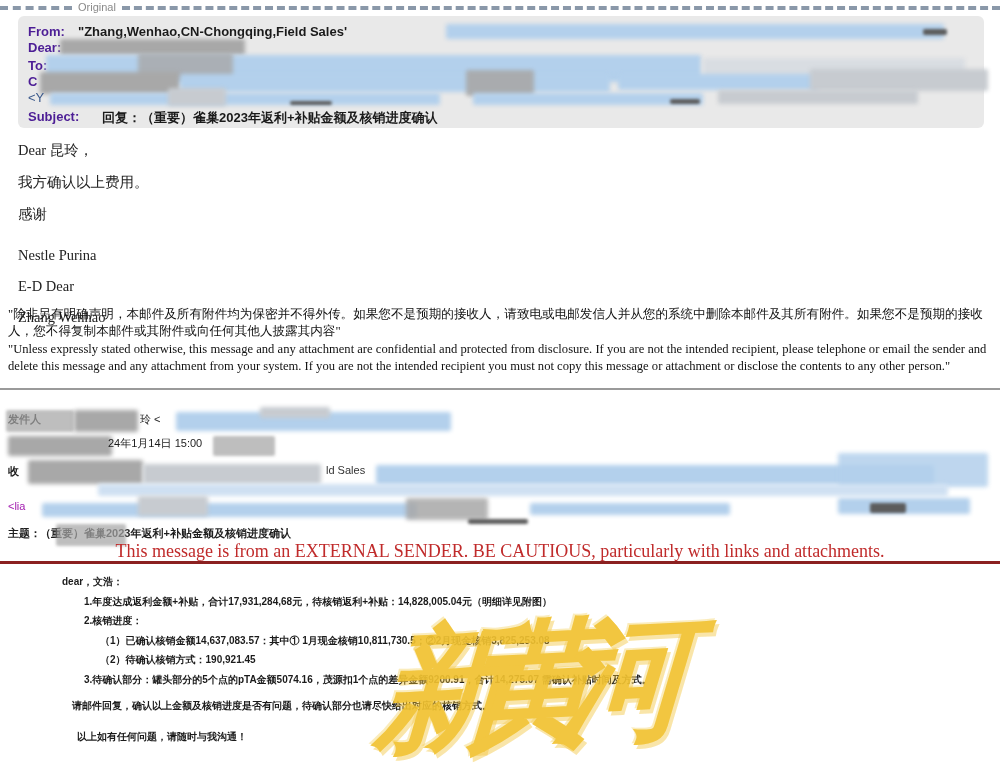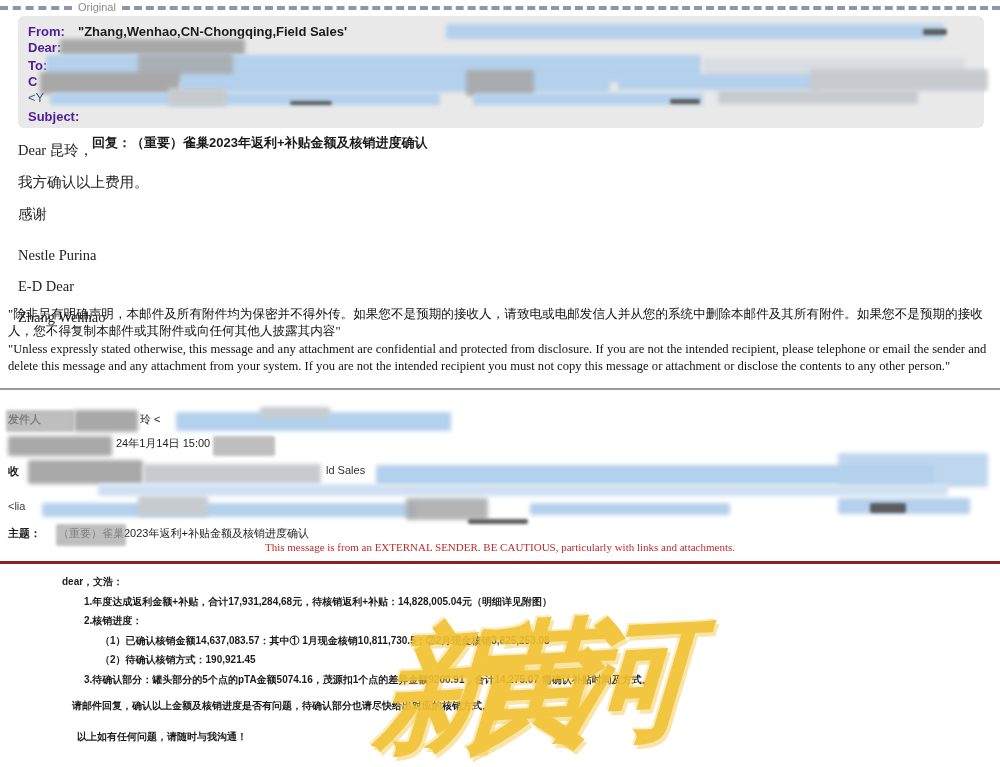--- a/index.html
+++ b/index.html
@@ -31,24 +31,24 @@
   .body1 p{margin:0 0 15px 0;}
   .sig{margin:0;line-height:16px;}
   .disc{position:absolute;top:306px;left:8px;width:986px;font-family:"Liberation Serif",serif;
         font-size:12.6px;line-height:16.5px;color:#111;}
   .disc p{margin:0 0 2px 0;}
   .divider{position:absolute;top:388px;left:0;width:1000px;height:2px;background:#9a9a9a;}
   
   .hdr2{position:absolute;top:396px;left:8px;width:984px;font-size:11px;color:#1d1d1d;margin-top:14px;}
   .h2line{position:relative;width:100%;}
   .h2line .lbl{font-weight:bold;}
-  .linkfrag{color:#404040;}
+  .linkfrag{color:#a21caf;}
   
   .warn{position:absolute;top:541px;left:0;width:100%;text-align:center;
-        font-family:"Liberation Serif",serif;font-size:11px;color:#c02b2b;}
+        font-family:"Liberation Serif",serif;font-size:18px;color:#c02b2b;}
   .redline{position:absolute;top:561px;left:0;width:1000px;height:3px;background:#8b2020;}
   
   .body2{position:absolute;top:572px;left:18px;width:972px;font-size:10px;line-height:19.5px;
          font-weight:600;color:#1b1b1b;white-space:nowrap;margin-left:44px;}
   .body2 .ind1{padding-left:22px;}
   .body2 .ind2{padding-left:38px;}
   .b{font-weight:800;}
   .close1{padding-left:10px;margin-top:7px;}
   .close2{padding-left:15px;margin-top:11px;}
   
@@ -91,21 +91,21 @@
 
     <span class="abs" style="left:10px;top:74px;color:#3c5a8c;">&lt;Y</span>
     <div class="rd blue" style="left:32px;top:77px;width:390px;height:12px;"></div>
     <div class="rd gray2" style="left:150px;top:72px;width:58px;height:18px;"></div>
     <div class="rd darkm" style="left:272px;top:85px;width:42px;height:4px;"></div>
     <div class="rd blue" style="left:455px;top:77px;width:230px;height:12px;"></div>
     <div class="rd darkm" style="left:652px;top:83px;width:30px;height:5px;"></div>
     <div class="rd gray2" style="left:700px;top:74px;width:200px;height:14px;"></div>
 
     <span class="abs lbl" style="left:10px;top:93px;">Subject:</span>
-    <span class="abs" style="left:74px;top:93px;font-weight:bold;margin-top:25px;">回复：（重要）雀巢2023年返利+补贴金额及核销进度确认</span>
+    <span class="abs" style="left:84px;top:93px;font-weight:bold;">回复：（重要）雀巢2023年返利+补贴金额及核销进度确认</span>
   </div>
 
   <div class="body1">
     <p>Dear 昆玲，</p>
     <p>我方确认以上费用。</p>
     <p>感谢</p>
     <p style="margin-top:24px" class="sig">Nestle Purina</p>
     <p class="sig">E-D Dear</p>
     <p class="sig">Zhang Wenhao</p>
   </div>
@@ -121,21 +121,21 @@
     <div class="h2line" style="height:24px;">
       <span class="abs lbl" style="left:0;top:2px;">发件人</span>
       <div class="cover" style="left:-2px;top:0;width:68px;height:22px;"></div>
       <div class="rd gray" style="left:66px;top:0;width:64px;height:22px;"></div>
       <span class="abs" style="left:132px;top:2px;">玲 &lt;</span>
       <div class="rd blue" style="left:168px;top:2px;width:275px;height:19px;"></div>
       <div class="rd gray2" style="left:252px;top:-3px;width:70px;height:11px;"></div>
     </div>
     <div class="h2line" style="height:24px;">
       <div class="rd gray" style="left:0;top:2px;width:104px;height:20px;"></div>
-      <span class="abs" style="left:108px;top:2px;">24年1月14日 15:00</span>
+      <span class="abs" style="left:100px;top:2px;">24年1月14日 15:00</span>
       <div class="cover" style="left:205px;top:2px;width:62px;height:20px;"></div>
     </div>
     <div class="h2line" style="height:38px;">
       <span class="abs lbl" style="left:0;top:6px;">收</span>
       <div class="rd gray" style="left:20px;top:2px;width:115px;height:24px;"></div>
       <div class="rd gray2" style="left:135px;top:6px;width:178px;height:20px;"></div>
       <span class="abs" style="left:318px;top:6px;color:#333;">ld Sales</span>
       <div class="rd blue" style="left:368px;top:7px;width:558px;height:20px;"></div>
       <div class="rd blue" style="left:830px;top:-5px;width:150px;height:34px;opacity:.85;"></div>
       <div class="rd blue2" style="left:90px;top:26px;width:850px;height:12px;"></div>
@@ -145,21 +145,21 @@
       <div class="rd blue" style="left:34px;top:7px;width:375px;height:14px;"></div>
       <div class="rd gray2" style="left:130px;top:0;width:70px;height:20px;"></div>
       <div class="rd gray" style="left:398px;top:2px;width:82px;height:22px;opacity:.85;"></div>
       <div class="rd blue" style="left:522px;top:7px;width:200px;height:12px;"></div>
       <div class="rd blue" style="left:830px;top:2px;width:132px;height:16px;"></div>
       <div class="rd darkm" style="left:862px;top:7px;width:36px;height:10px;"></div>
       <div class="rd darkm" style="left:460px;top:23px;width:60px;height:5px;"></div>
     </div>
     <div class="h2line" style="height:26px;">
       <span class="abs lbl" style="left:0;top:2px;">主题：</span>
-      <span class="abs" style="left:50px;top:2px;font-weight:normal;text-align:right;">（重要）雀巢2023年返利+补贴金额及核销进度确认</span>
+      <span class="abs" style="left:32px;top:2px;font-weight:bold;text-align:right;">（重要）雀巢2023年返利+补贴金额及核销进度确认</span>
       <div class="cover" style="left:48px;top:0;width:70px;height:22px;"></div>
     </div>
   </div>
 
   <div class="warn">This message is from an EXTERNAL SENDER. BE CAUTIOUS, particularly with links and attachments.</div>
   <div class="redline"></div>
 
   <div class="body2">
     <div>dear，文浩：</div>
     <div class="ind1">1.年度达成返利金额+补贴，合计17,931,284,68元，待核销返利+补贴：14,828,005.04元（明细详见附图）</div>

